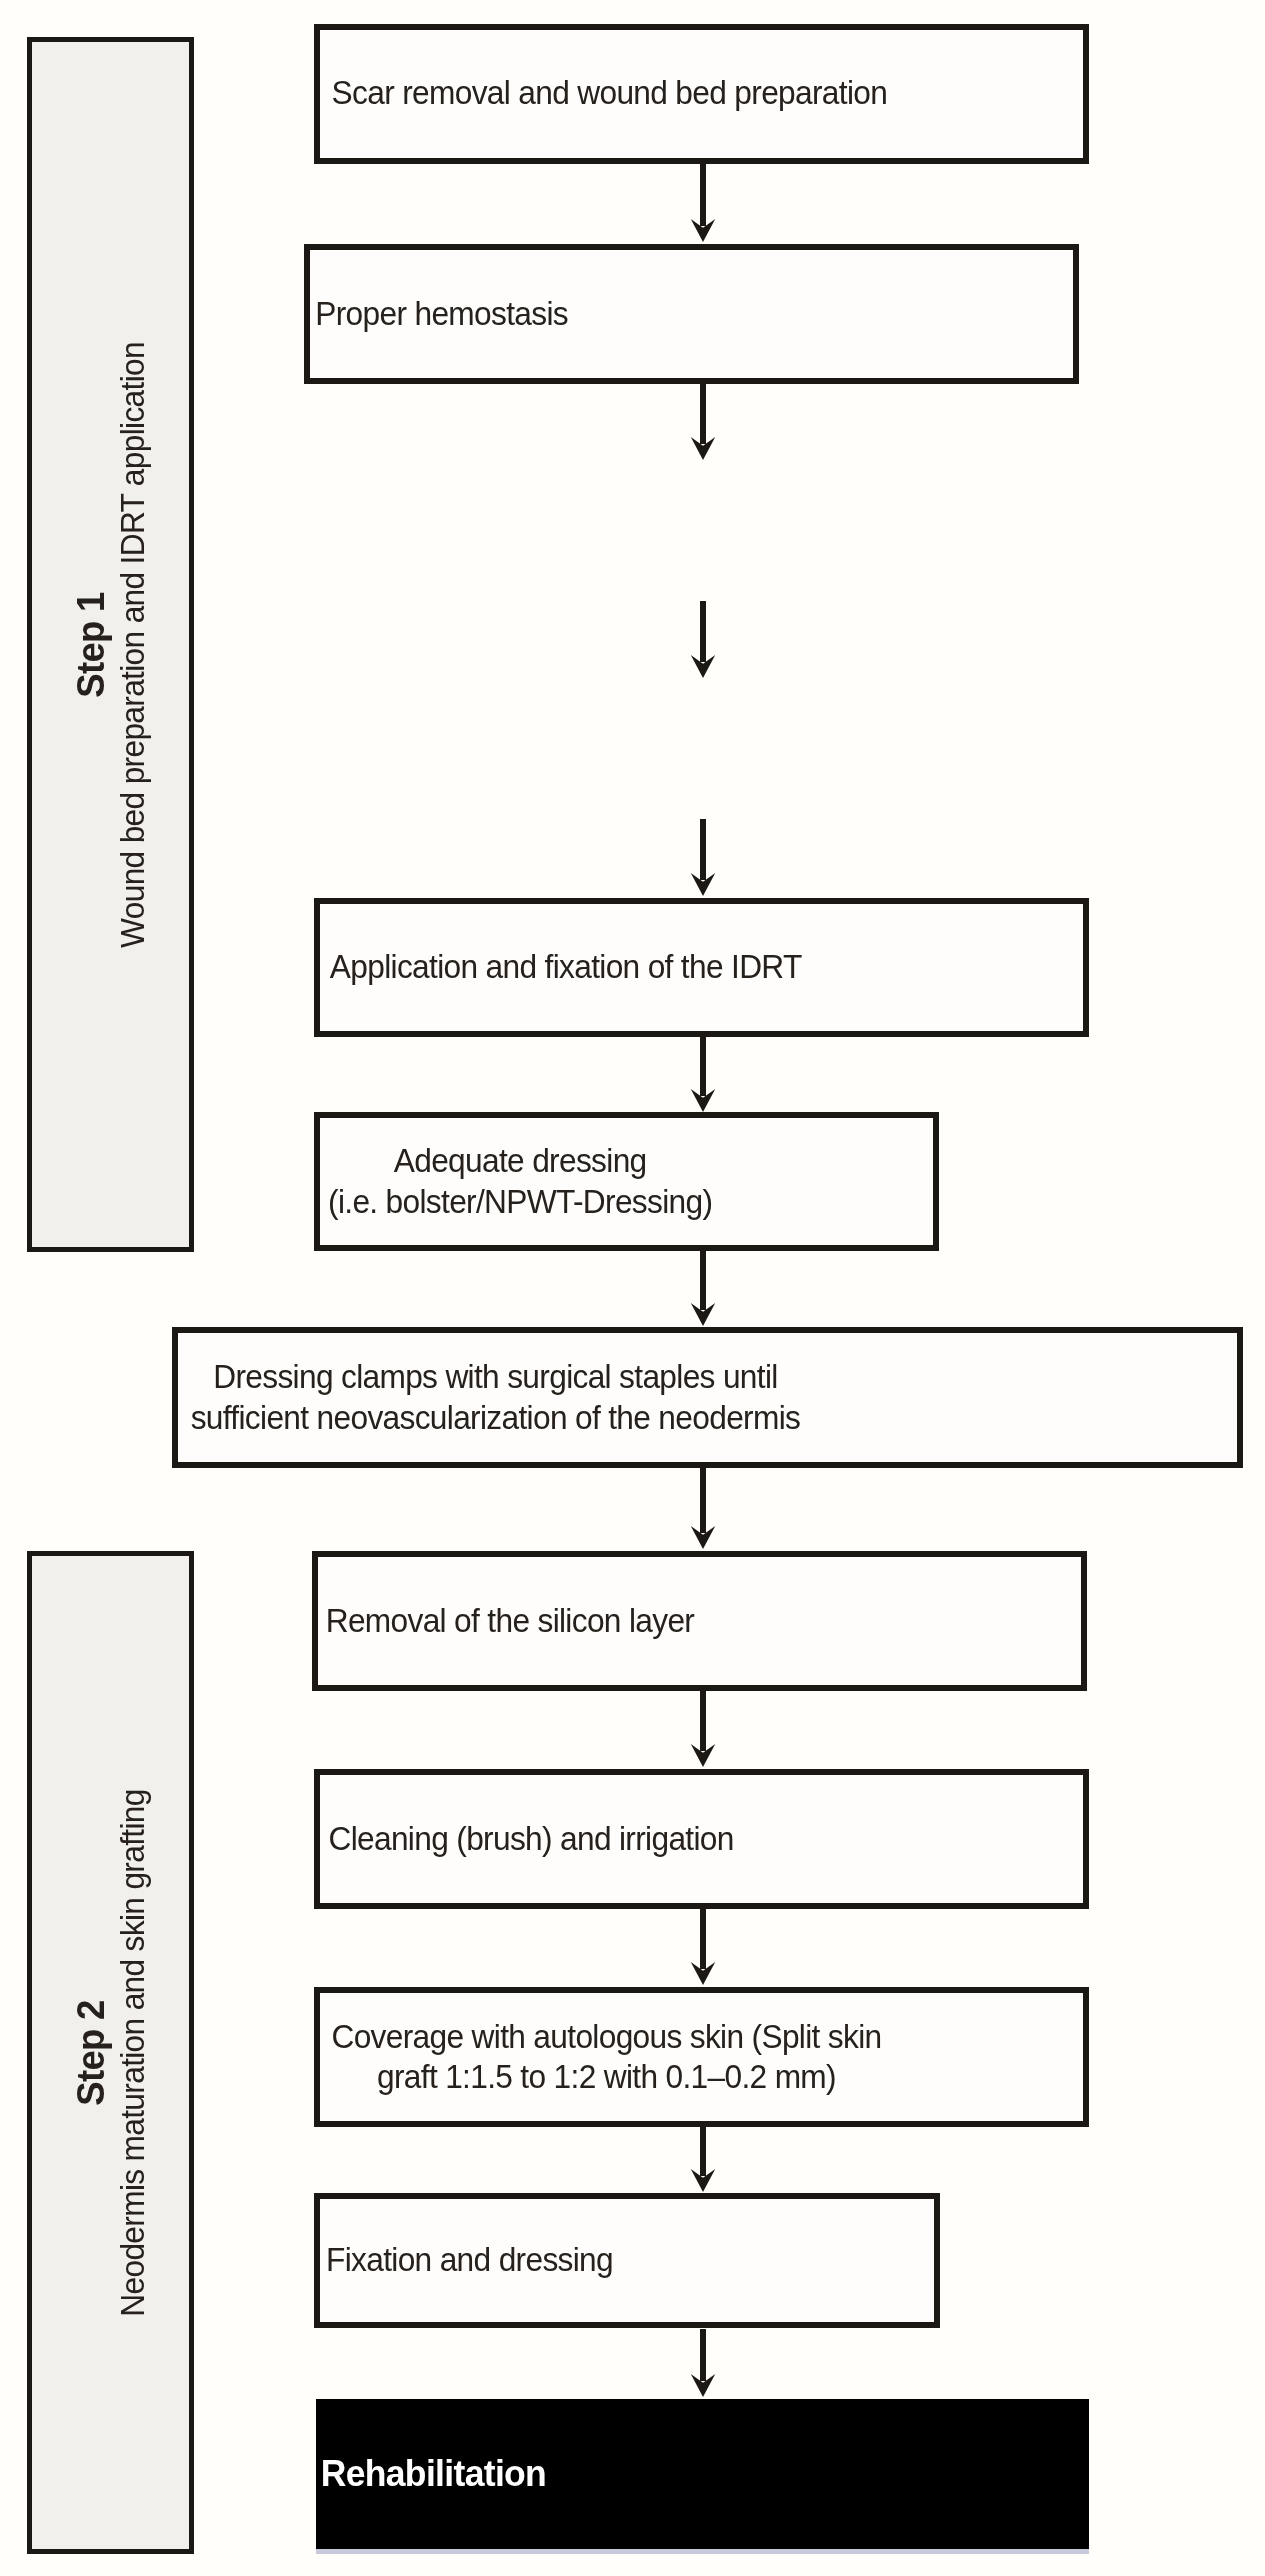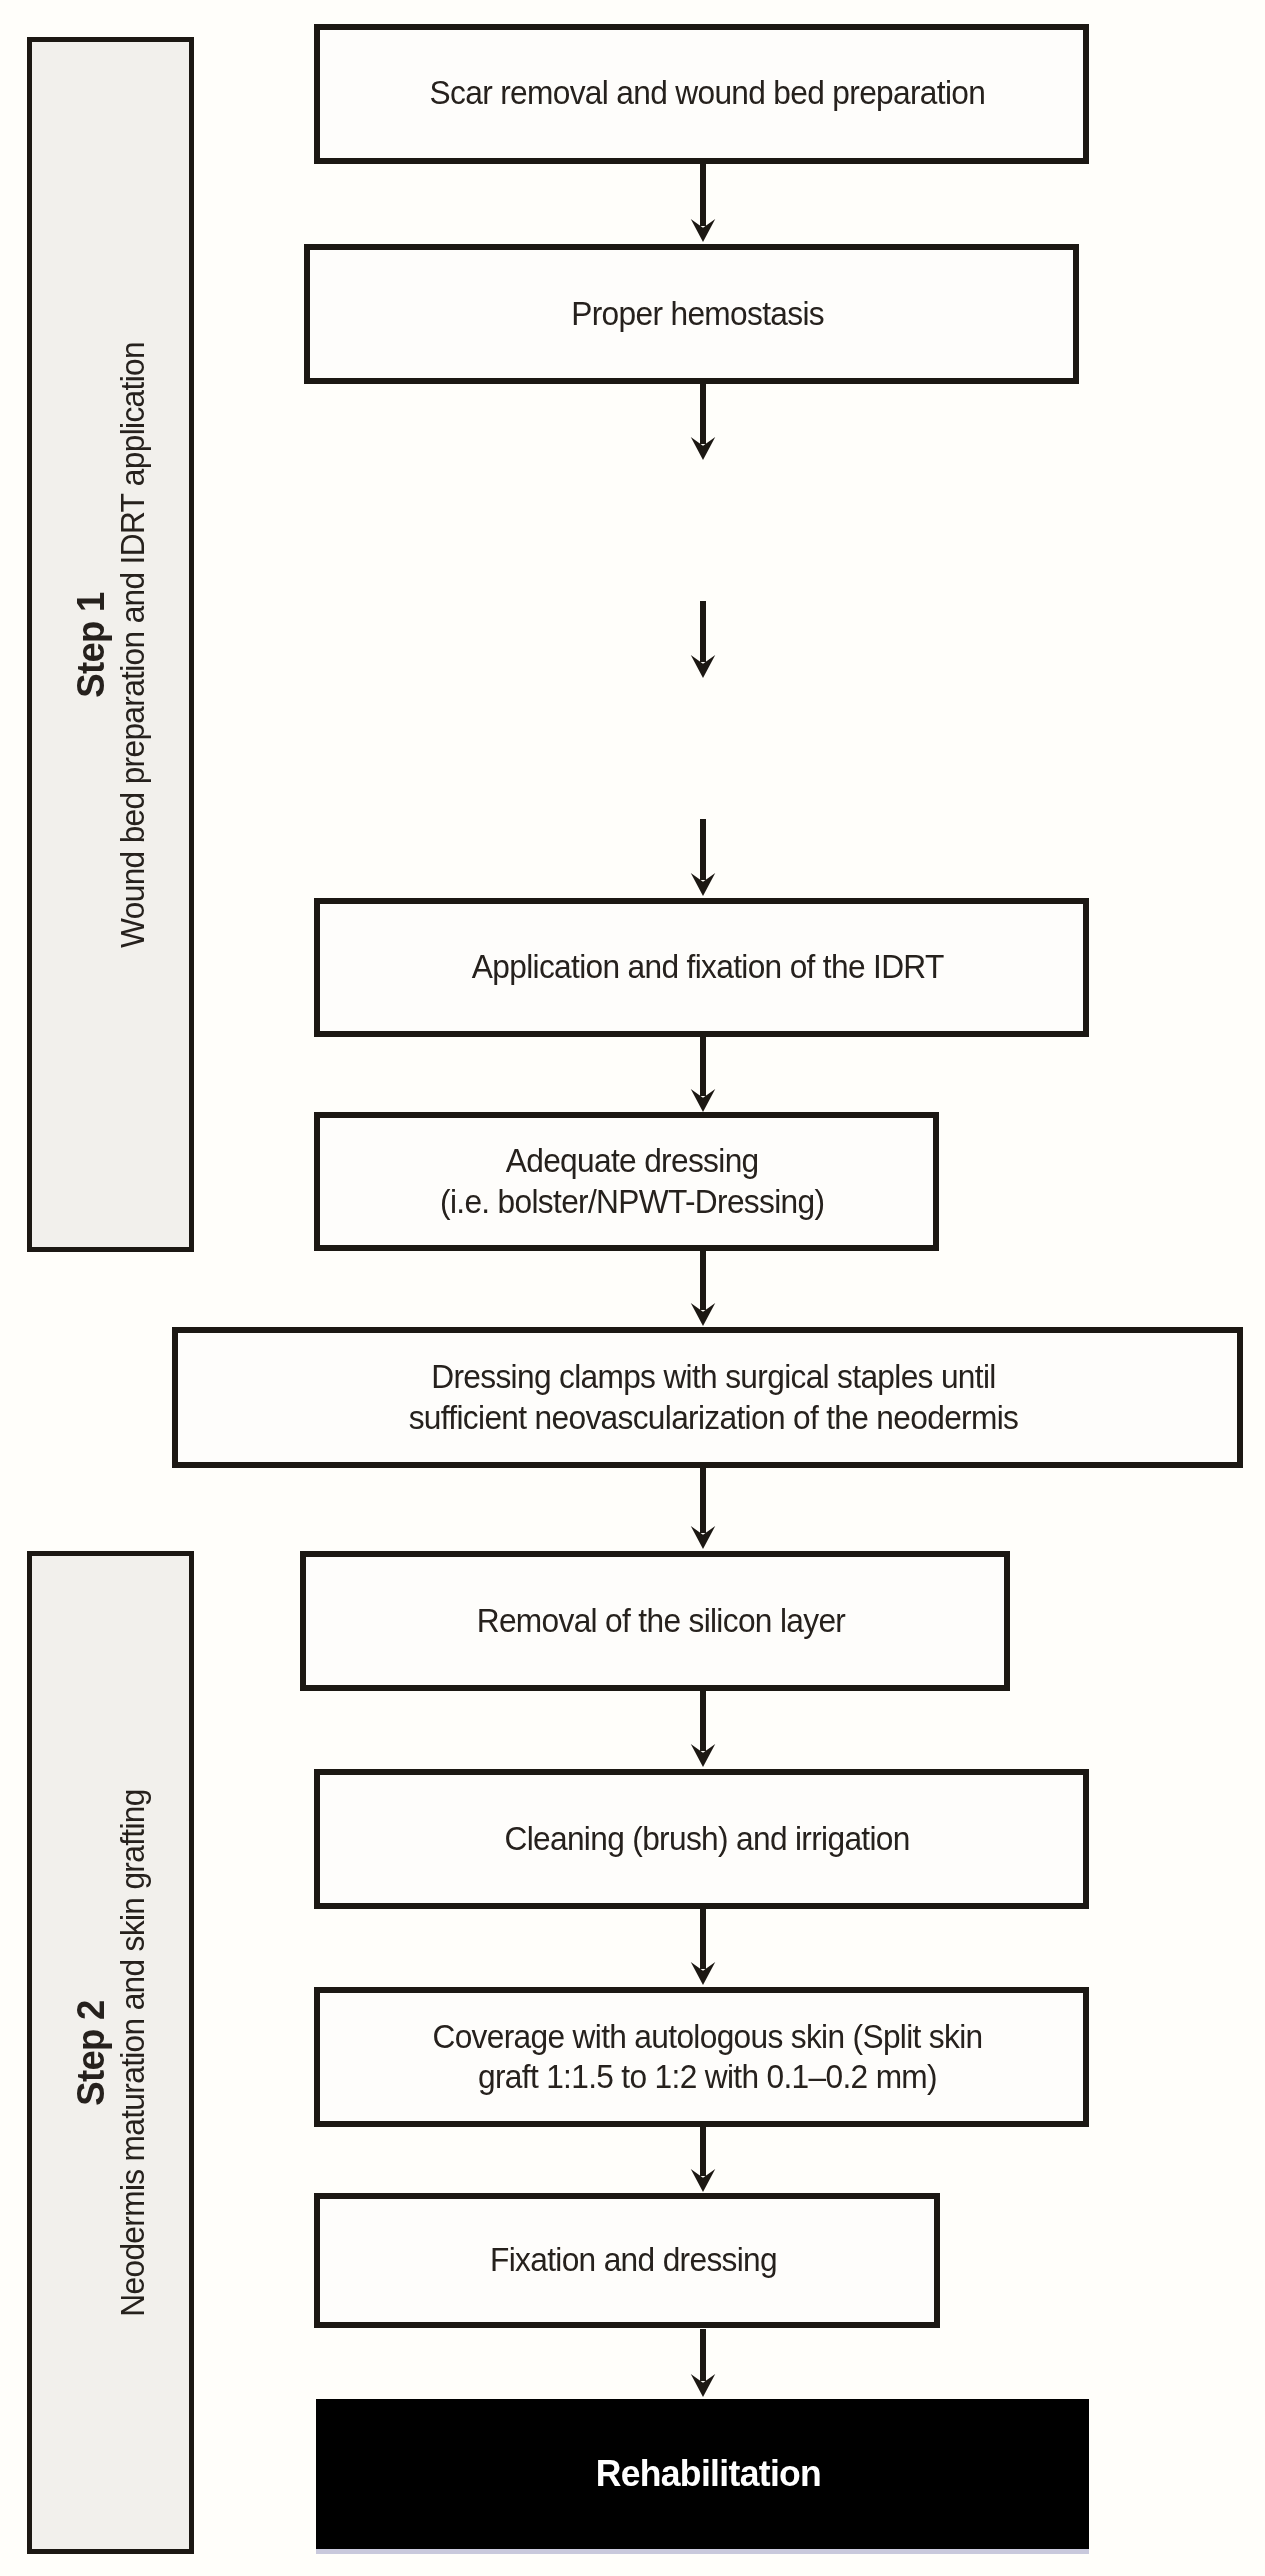--- a/index.html
+++ b/index.html
@@ -20,23 +20,22 @@
     overflow: hidden;
   }
   
   .node {
     position: absolute;
     box-sizing: border-box;
     background: #fefdfb;
     border: 6.4px solid #1c1813;
     display: flex;
     align-items: center;
-    justify-content: center;
+    justify-content: flex-start;
     text-align: center;
-    padding-left: 12px;
   }
   .node-label {
     font-size: 33px;
     line-height: 1.22;
     letter-spacing: -0.7px;
     white-space: pre-line;
     transform: scaleX(0.96);
   }
   .end-node {
     border: none;
@@ -136,21 +135,21 @@
   <div class="node" style="left:314px;top:1112px;width:625px;height:139px">
     <span class="node-label">Adequate dressing
 (i.e. bolster/NPWT-Dressing)</span>
   </div>
 
   <div class="node" style="left:172px;top:1327px;width:1071px;height:141px">
     <span class="node-label">Dressing clamps with surgical staples until
 sufficient neovascularization of the neodermis</span>
   </div>
 
-  <div class="node" style="left:300px;top:1551px;width:710px;height:140px">
+  <div class="node" style="left:312px;top:1551px;width:775px;height:140px">
     <span class="node-label">Removal of the silicon layer</span>
   </div>
 
   <div class="node" style="left:314px;top:1769px;width:775px;height:140px">
     <span class="node-label">Cleaning (brush) and irrigation</span>
   </div>
 
   <div class="node" style="left:314px;top:1987px;width:775px;height:140px">
     <span class="node-label">Coverage with autologous skin (Split skin
 graft 1:1.5 to 1:2 with 0.1–0.2 mm)</span>

